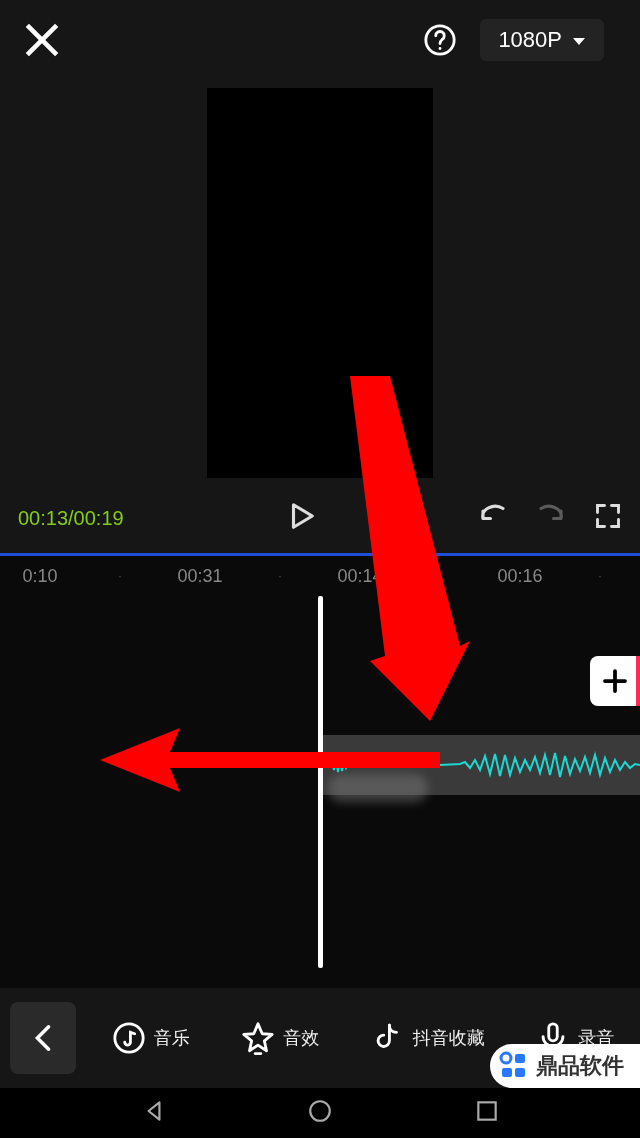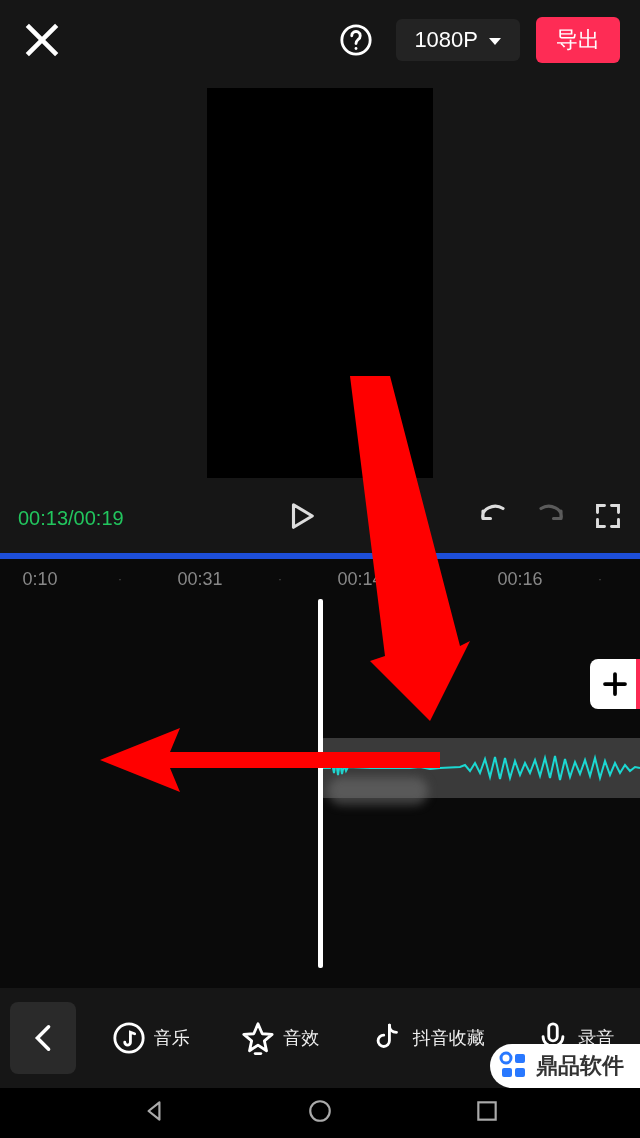--- a/index.html
+++ b/index.html
@@ -14,30 +14,30 @@
   .help-icon svg { width: 34px; height: 34px; }
   .resolution { display: flex; align-items: center; background: #232323; color: #fff; font-size: 22px; font-weight: 500; padding: 8px 18px; border-radius: 6px; margin-right: 16px; }
   .resolution-caret { margin-left: 10px; }
   .export-btn { background: #fe2c55; color: #fff; font-size: 22px; font-weight: 500; padding: 8px 20px; border-radius: 6px; }
 
   
   .preview { position: absolute; top: 88px; left: 207px; width: 226px; height: 390px; background: #000; }
 
   
   .playbar { position: absolute; top: 494px; left: 0; right: 0; height: 48px; display: flex; align-items: center; padding: 0 18px; color: #bbb; font-size: 20px; }
-  .time-text { color: #22c55e; }
+  .time-text { color: #84cc16; }
   .pb-center { flex: 1; display: flex; justify-content: center; }
   .play-icon svg { width: 30px; height: 30px; }
   .pb-right { display: flex; align-items: center; gap: 28px; }
   .undo-icon svg, .redo-icon svg { width: 30px; height: 30px; }
   .redo-icon svg { opacity: 0.35; }
   .fullscreen-icon svg { width: 28px; height: 28px; }
 
   
-  .timeline { position: absolute; top: 553px; left: 0; right: 0; bottom: 150px; background: #0a0a0a; border-top: 6px solid #1d4ed8; }
+  .timeline { position: absolute; top: 553px; left: 0; right: 0; bottom: 150px; background: #0a0a0a; border-top: 3px solid #1d4ed8; }
   .ruler { position: absolute; top: 0; left: 0; right: 0; height: 40px; display: flex; justify-content: space-around; align-items: center; font-size: 18px; color: #888; }
   .ruler span { flex: 1; text-align: center; }
   .ruler .dot { color: #555; font-size: 12px; }
   .playhead { position: absolute; top: 40px; bottom: 20px; left: 318px; width: 5px; background: #fff; border-radius: 2px; }
 
   
   .add-btn { position: absolute; right: 0; top: 100px; width: 50px; height: 50px; background: #fff; border-radius: 8px 0 0 8px; display: flex; align-items: center; justify-content: center; }
   .add-btn::after { content: ""; position: absolute; top: 0; right: 0; width: 4px; height: 50px; background: #fe2c55; }
   .add-btn svg { width: 30px; height: 30px; }
 
@@ -83,23 +83,20 @@
         <circle cx="12" cy="18" r="1" fill="#fff" stroke="none"></circle>
       </svg>
   </div>
   <div class="resolution">
     <span>1080P</span>
     <span class="resolution-caret">
       <svg width="14" height="10" viewBox="0 0 14 10">
           <path d="M1 1 L7 8 L13 1" fill="#fff"></path>
         </svg>
     </span>
-  </div>
-  <div class="export-btn">
-    <span>导出</span>
   </div>
 </div>
 
 <div class="preview"></div>
 
 <div class="playbar">
   <span class="time-text">00:13/00:19</span>
   <div class="pb-center">
     <div class="play-icon">
       <svg viewBox="0 0 24 24" fill="none" stroke="#ddd" stroke-width="2.5" stroke-linejoin="round">

